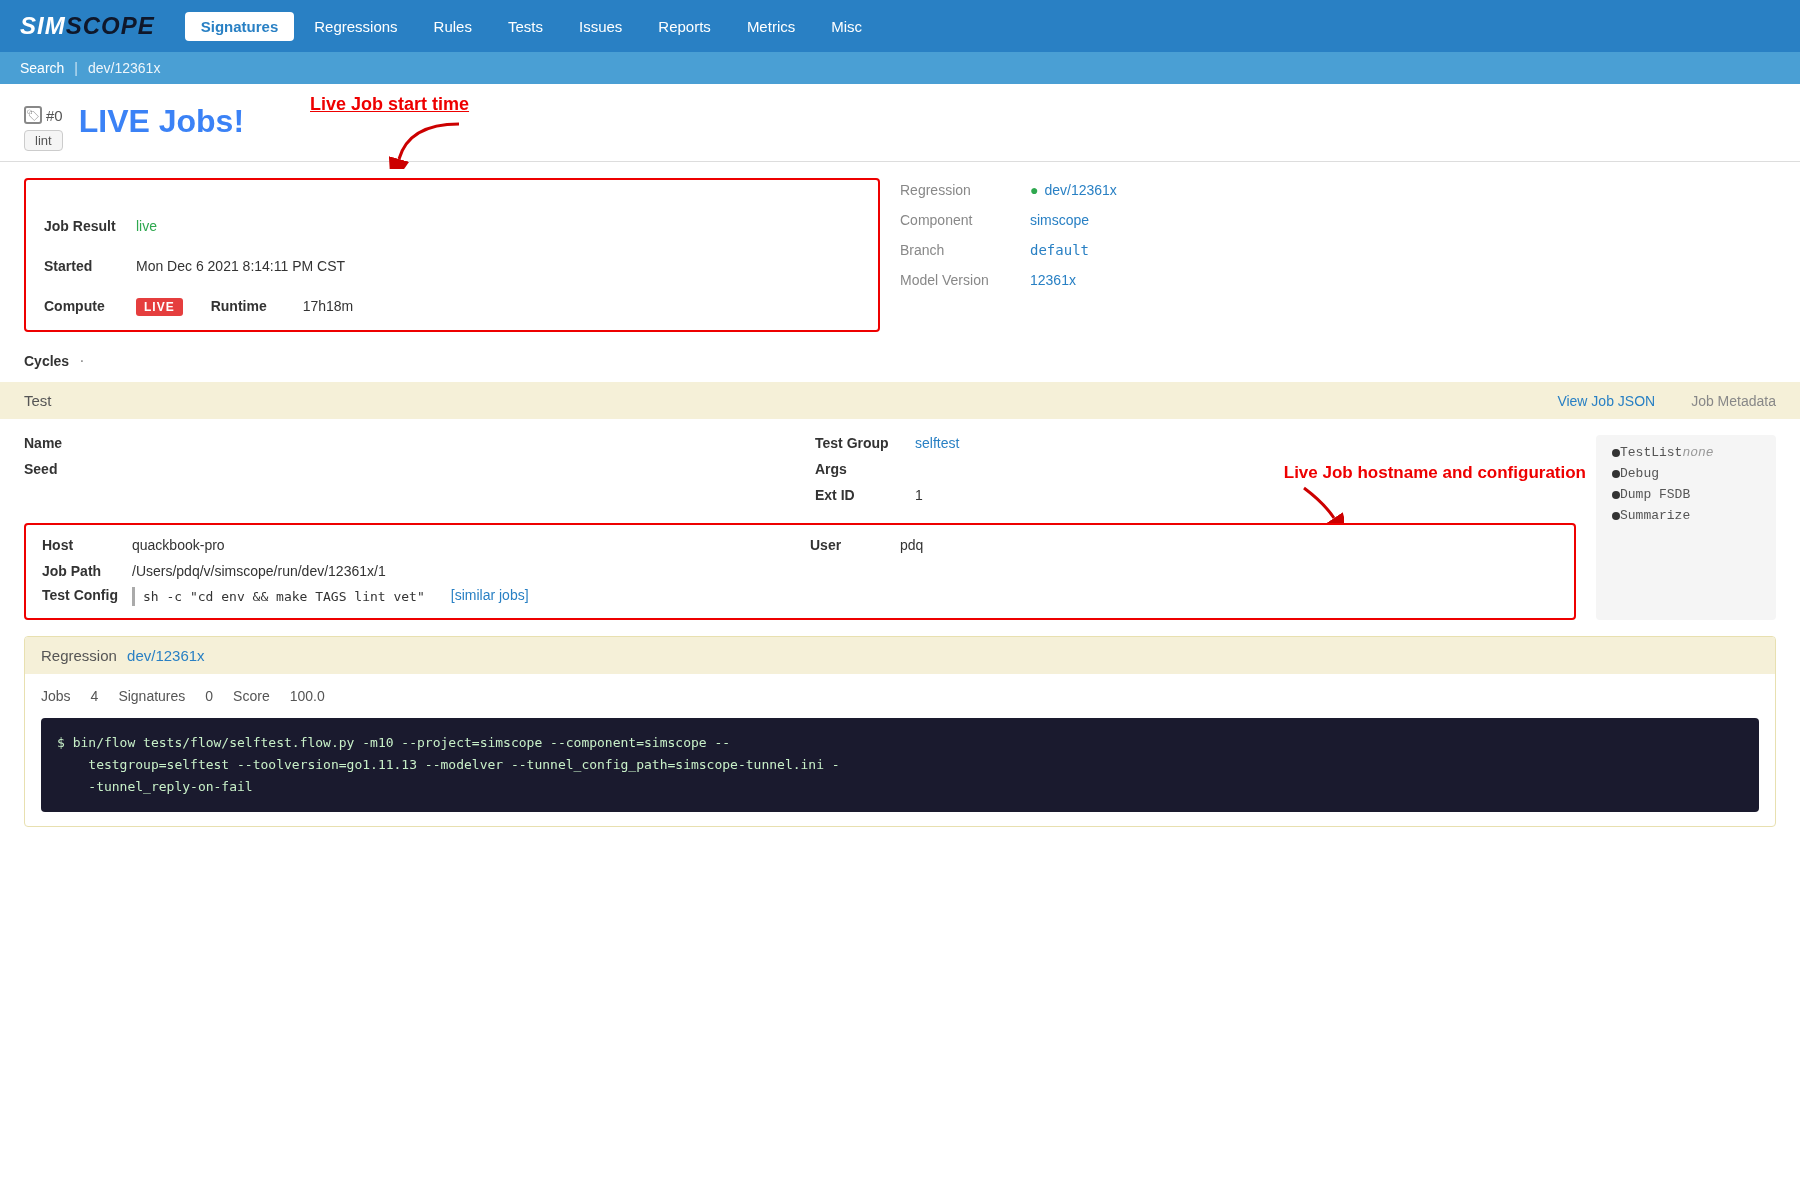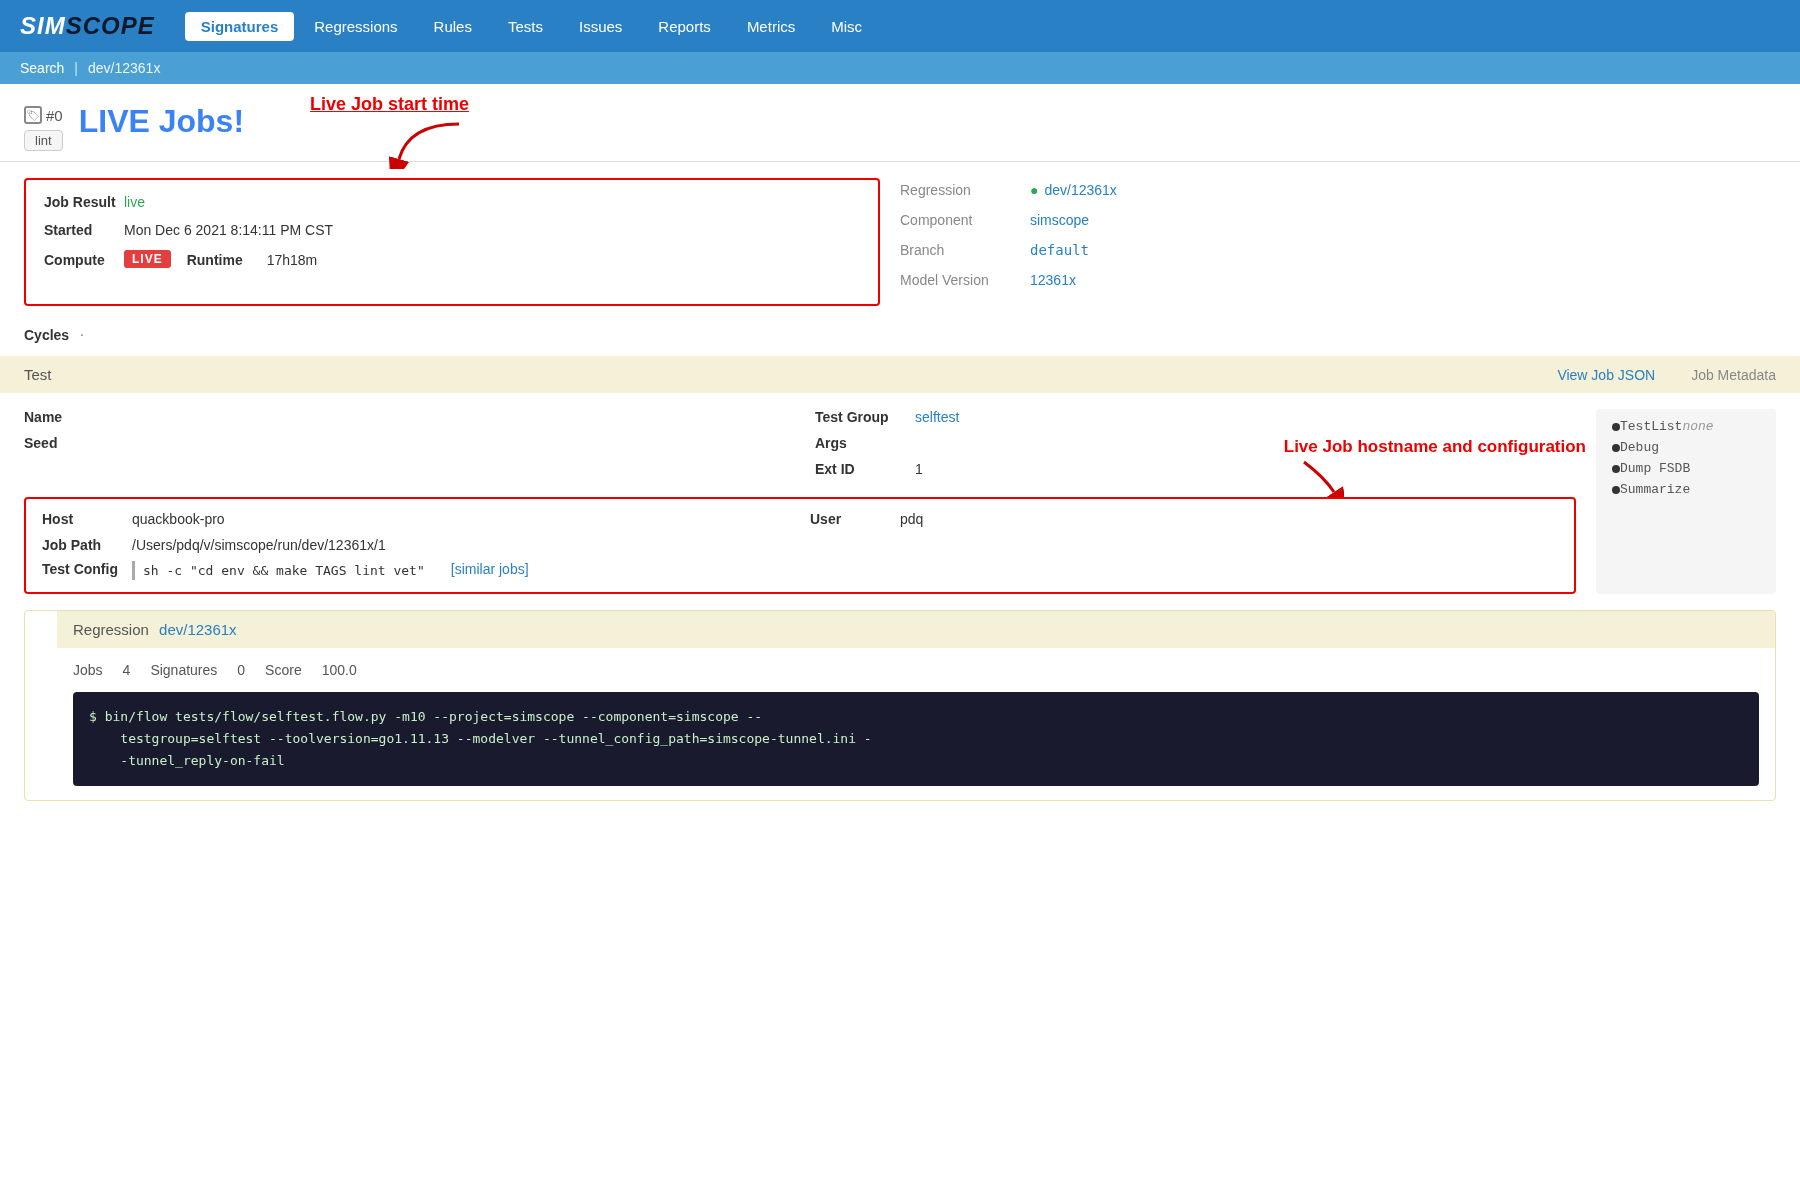--- a/index.html
+++ b/index.html
@@ -120,22 +120,24 @@
       border-radius: 4px;
       padding: 14px 18px;
       background: #fff;
       margin-right: 20px;
     }
     .job-right {
       padding: 4px 0;
     }
     .info-row {
       display: flex;
-      align-items: flex-end;
+      align-items: flex-start;
       margin-bottom: 12px;
+      gap: 12px;
+      margin-top: 24px;
     }
     .info-row:last-child { margin-bottom: 0; }
     .info-label {
       font-weight: bold;
       min-width: 80px;
       color: #333;
     }
     .info-value { color: #333; }
     .info-value.live-text { color: #2ea84f; font-weight: 500; }
     .live-badge {
@@ -259,21 +261,20 @@
     .meta-dot { width: 8px; height: 8px; border-radius: 50%; background: #333; display: inline-block; }
     .meta-label { color: #555; font-size: 13px; }
     .meta-none { color: #999; font-style: italic; font-size: 13px; }
 
     
     .regression-section {
       margin: 0 24px;
       border: 1px solid #e8e0b0;
       border-radius: 4px;
       overflow: hidden;
-      padding-left: 32px;
     }
     .regression-header {
       background: #f5f0d8;
       padding: 10px 16px;
       font-size: 15px;
     }
     .regression-header .reg-label { color: #555; }
     .regression-header .reg-link { color: #2980c4; margin-left: 6px; cursor: pointer; }
 
     .regression-body {

